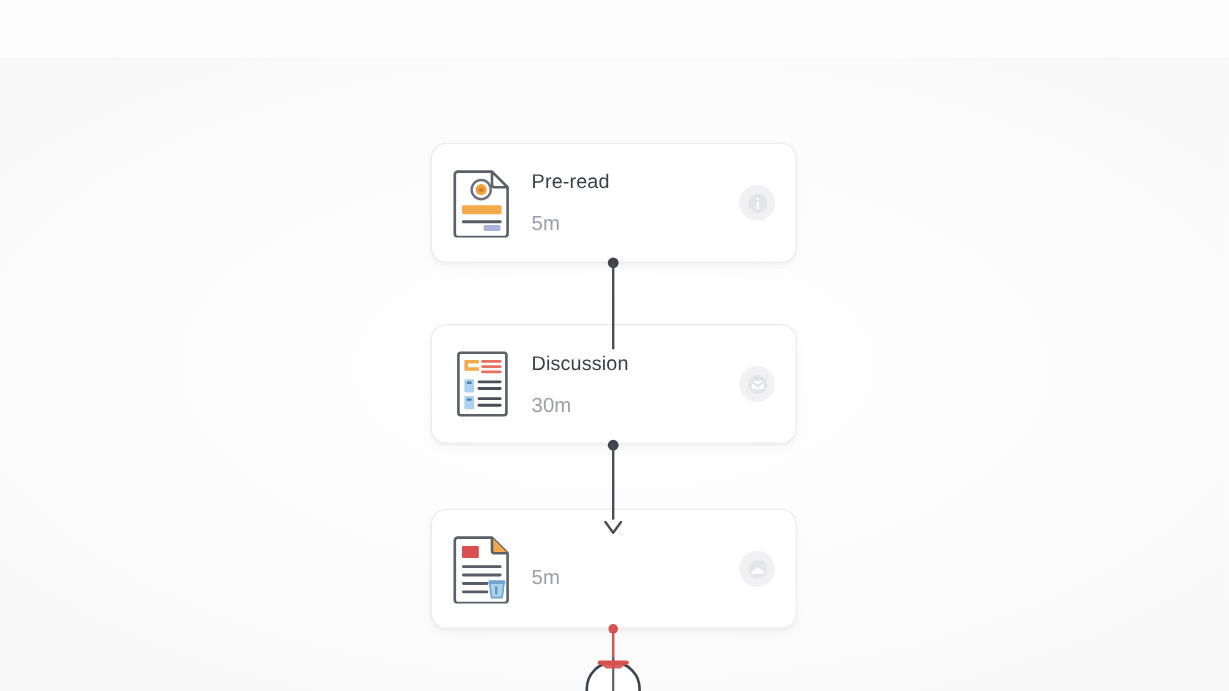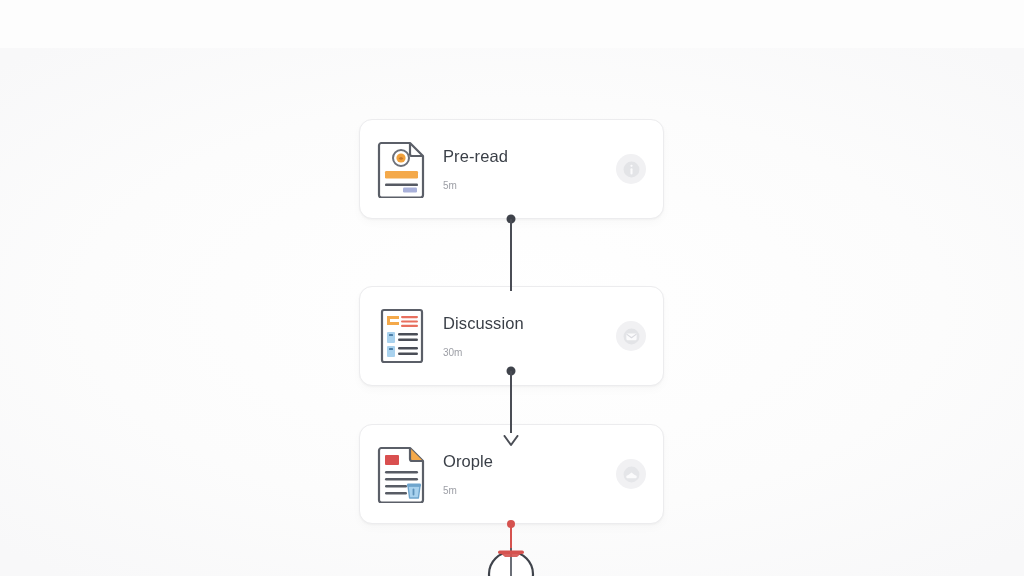--- a/index.html
+++ b/index.html
@@ -41,21 +41,21 @@
     background: #ffffff;
     border: 1px solid #ececee;
     border-radius: 13px;
     box-shadow: 0 1px 2px rgba(24, 24, 32, 0.035),
                 0 4px 10px rgba(24, 24, 32, 0.025);
     display: flex;
     align-items: center;
     padding: 0 14px 0 17px;
   }
   .card-1 { top: 3px; }
-  .card-2 { top: 170px; justify-content: flex-end; }
+  .card-2 { top: 154px; justify-content: flex-end; }
   .card-3 { top: 308px; }
 
   .doc-icon {
     width: 50px;
     height: 58px;
     flex: 0 0 50px;
     position: relative;
   }
   .card-text {
     flex: 1 1 auto;
@@ -64,21 +64,21 @@
   }
   .card-title {
     font-size: 16.5px;
     color: #3a3f47;
     letter-spacing: 0.1px;
     line-height: 1.2;
     white-space: nowrap;
   }
   .card-duration {
     margin-top: 15px;
-    font-size: 10px;
+    font-size: 17px;
     color: #9d9fa6;
     line-height: 1;
   }
 
   .badge {
     flex: 0 0 30px;
     width: 30px;
     height: 30px;
     border-radius: 50%;
     background: #f1f1f3;
@@ -211,21 +211,20 @@
           <rect x="8" y="26" width="33" height="2.4" rx="1.2" fill="#585c65"></rect>
           <rect x="8" y="33" width="33" height="2.4" rx="1.2" fill="#585c65"></rect>
           <rect x="8" y="40" width="22" height="2.4" rx="1.2" fill="#585c65"></rect>
           <rect x="8" y="47" width="22" height="2.4" rx="1.2" fill="#585c65"></rect>
           <path d="M31 41 h12 l-1.6 12 h-8.8 Z" fill="#a9d2ee" stroke="#6fa5cd" stroke-width="1.4" stroke-linejoin="round"></path>
           <rect x="30" y="38.5" width="14" height="3" rx="1.2" fill="#6fa5cd"></rect>
           <rect x="35.6" y="43.5" width="1.8" height="7" rx="0.9" fill="#5e93bb"></rect>
         </svg>
       </div>
       <div class="card-text">
-        <div class="card-title">Orople</div>
         <div class="card-duration">5m</div>
       </div>
       <div class="badge">
         <svg viewBox="0 0 24 24" width="19" height="19">
           <circle cx="12" cy="12" r="10" fill="#e5e6e9"></circle>
           <path d="M5.5 14.6 L12 9.4 L18.5 14.6 Z" fill="#fbfbfc"></path>
           <rect x="5.5" y="13.4" width="13" height="3.4" rx="1.2" fill="#fbfbfc"></rect>
         </svg>
       </div>
     </div>

